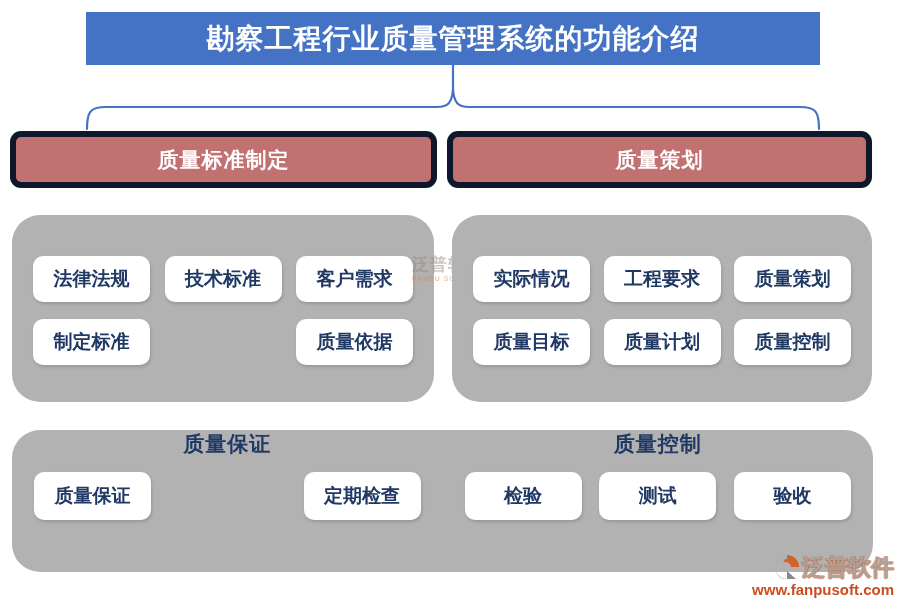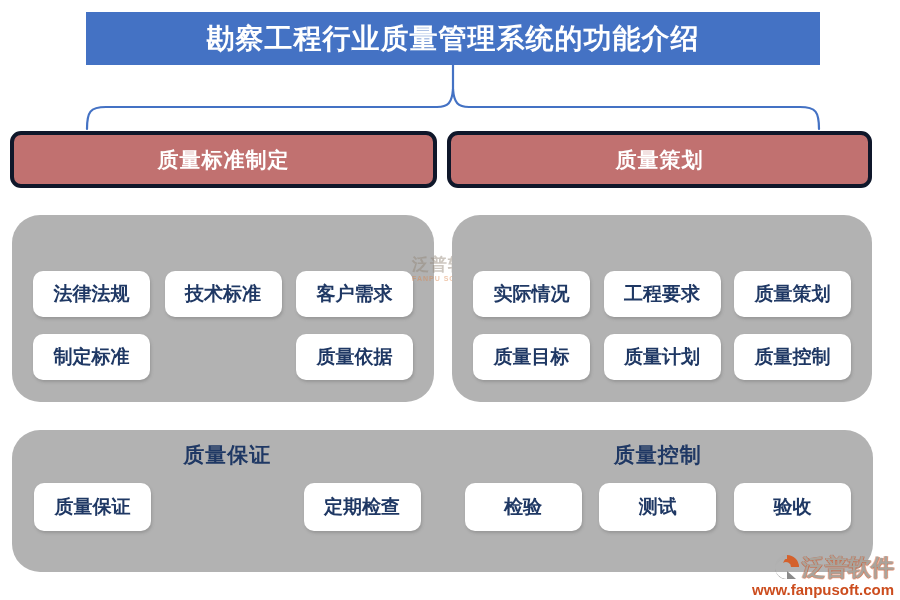--- a/index.html
+++ b/index.html
@@ -30,38 +30,38 @@
     position: absolute; left: 0; top: 0;
     width: 900px; height: 600px;
     z-index: 0;
     pointer-events: none;
   }
 
   
   .branch-header {
     position: absolute; top: 131px; height: 57px;
     background: #C17170;
-    border: 4px solid #0f172a;
+    border: 6px solid #0f172a;
     border-radius: 11px;
     color: #ffffff;
     font-size: 21px;
     font-weight: bold;
     letter-spacing: 1px;
     display: flex; align-items: center; justify-content: center;
     z-index: 3;
   }
   .branch-header.left  { left: 10px;  width: 427px; }
   .branch-header.right { left: 447px; width: 425px; }
 
   
   .panel {
     position: absolute; top: 215px; height: 187px;
     background: #B2B2B2;
     border-radius: 28px;
-    padding: 56px 21px 0 21px;
+    padding: 41px 21px 0 21px;
     display: flex;
     flex-wrap: wrap;
     justify-content: space-between;
     align-content: flex-start;
     row-gap: 17px;
   }
   .panel.left  { left: 12px;  width: 422px; z-index: 0; }
   .panel.right { left: 452px; width: 420px; z-index: 2; }
 
   .node {
@@ -81,21 +81,20 @@
     position: absolute; left: 12px; top: 430px;
     width: 861px; height: 142px;
     background: #B2B2B2;
     border-radius: 28px;
     display: flex;
     z-index: 1;
   }
   .bottom-section {
     flex: 1 1 50%;
     display: flex; flex-direction: column; align-items: center;
-    padding-top: 11px;
   }
   .bottom-section .section-title {
     color: #1F3864;
     font-size: 21px;
     font-weight: bold;
     letter-spacing: 1px;
     height: 34px;
   }
   .bottom-row {
     width: 100%;

